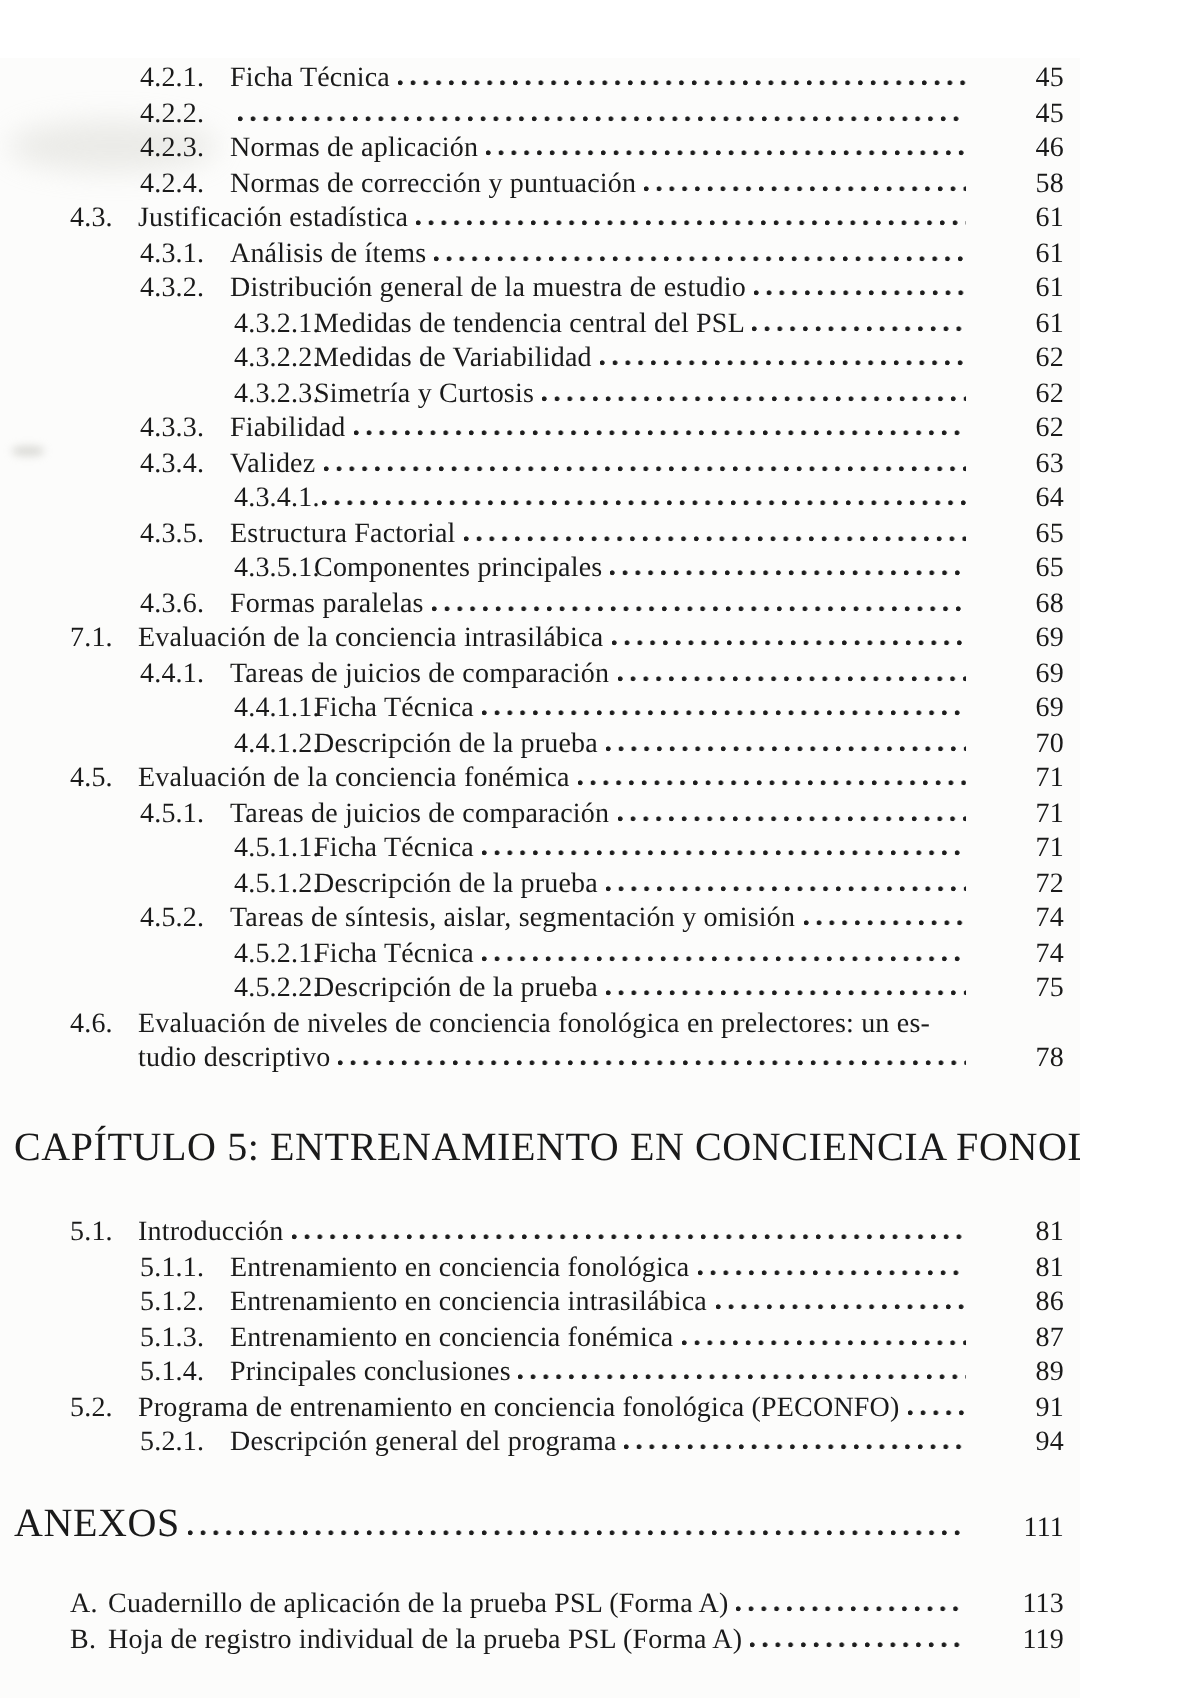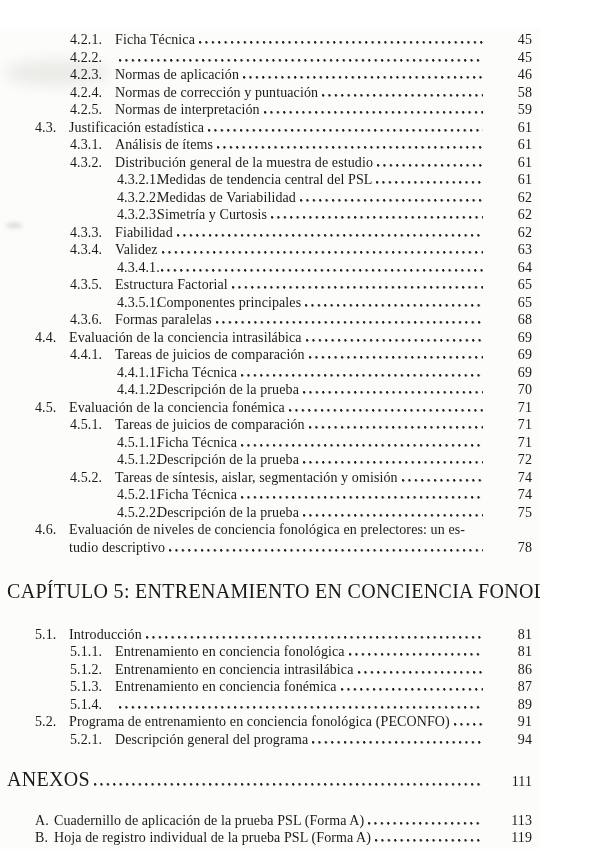--- a/index.html
+++ b/index.html
@@ -120,26 +120,20 @@
         <span class="title">Normas de aplicación</span>
         <span class="leader"></span>
         <span class="pageno">46</span>
       </div>
       <div class="row l2">
         <span class="num">4.2.4.</span>
         <span class="title">Normas de corrección y puntuación</span>
         <span class="leader"></span>
         <span class="pageno">58</span>
       </div>
-      <div class="row l2">
-        <span class="num">4.2.5.</span>
-        <span class="title">Normas de interpretación</span>
-        <span class="leader"></span>
-        <span class="pageno">59</span>
-      </div>
       <div class="row l1">
         <span class="num">4.3.</span>
         <span class="title">Justificación estadística</span>
         <span class="leader"></span>
         <span class="pageno">61</span>
       </div>
       <div class="row l2">
         <span class="num">4.3.1.</span>
         <span class="title">Análisis de ítems</span>
         <span class="leader"></span>
@@ -198,21 +192,21 @@
         <span class="leader"></span>
         <span class="pageno">65</span>
       </div>
       <div class="row l2">
         <span class="num">4.3.6.</span>
         <span class="title">Formas paralelas</span>
         <span class="leader"></span>
         <span class="pageno">68</span>
       </div>
       <div class="row l1">
-        <span class="num">4.4.</span>
+        <span class="num">7.1.</span>
         <span class="title">Evaluación de la conciencia intrasilábica</span>
         <span class="leader"></span>
         <span class="pageno">69</span>
       </div>
       <div class="row l2">
         <span class="num">4.4.1.</span>
         <span class="title">Tareas de juicios de comparación</span>
         <span class="leader"></span>
         <span class="pageno">69</span>
       </div>
@@ -305,20 +299,21 @@
         <span class="pageno">86</span>
       </div>
       <div class="row l2">
         <span class="num">5.1.3.</span>
         <span class="title">Entrenamiento en conciencia fonémica</span>
         <span class="leader"></span>
         <span class="pageno">87</span>
       </div>
       <div class="row l2">
         <span class="num">5.1.4.</span>
+        <span class="title">Principales conclusiones</span>
         <span class="leader"></span>
         <span class="pageno">89</span>
       </div>
       <div class="row l1">
         <span class="num">5.2.</span>
         <span class="title">Programa de entrenamiento en conciencia fonológica (PECONFO)</span>
         <span class="leader"></span>
         <span class="pageno">91</span>
       </div>
       <div class="row l2">

